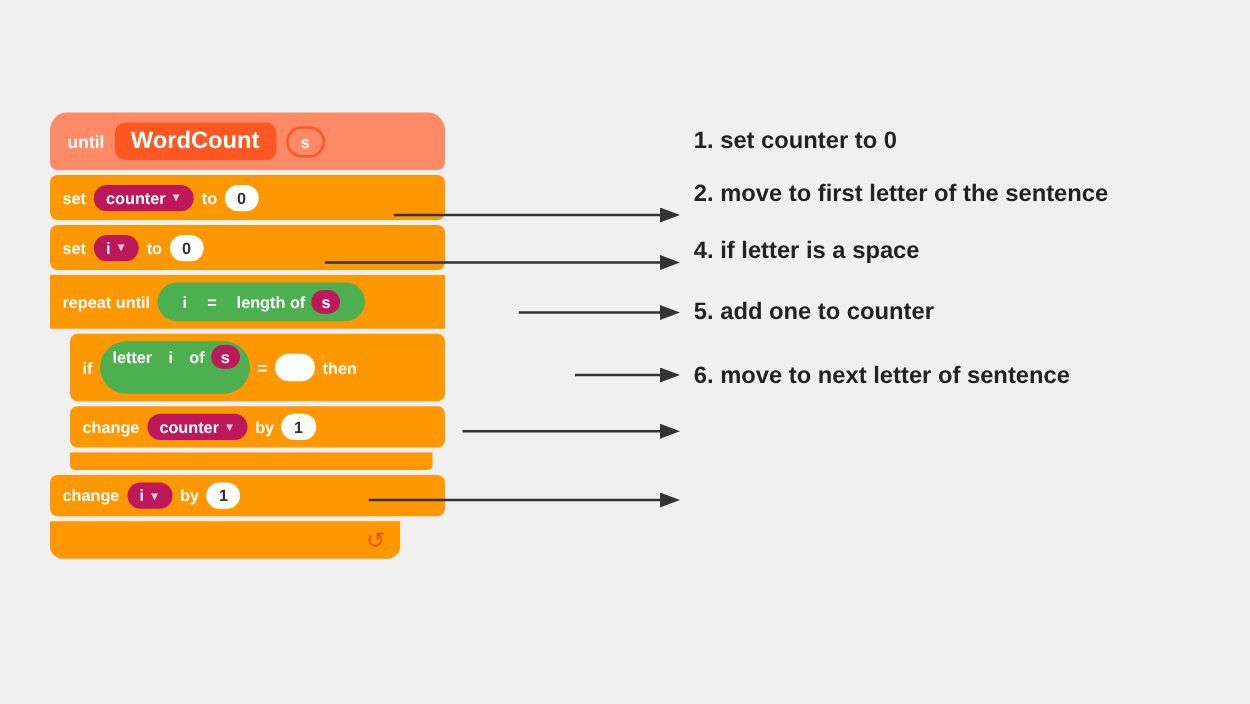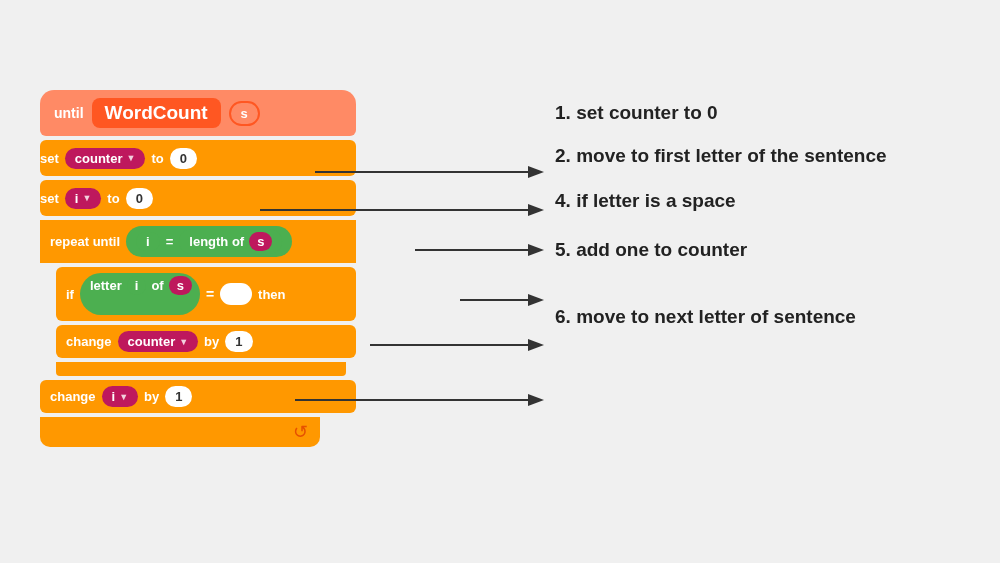--- a/index.html
+++ b/index.html
@@ -29,21 +29,21 @@
       display: flex;
       flex-direction: column;
       gap: 4px;
     }
 
     
     .block {
       display: flex;
       align-items: center;
       border-radius: 6px;
-      padding: 6px 0;
+      padding: 6px 10px;
       gap: 6px;
       font-size: 13px;
       font-weight: 700;
       color: white;
       min-height: 36px;
       position: relative;
     }
 
     .block-orange { background: #FF9800; }
 
@@ -394,21 +394,21 @@
       </span>
     </div>
 
     <div style="height:47px; display:flex; align-items:center;">
       <span class="annotation-text">
         <span style="font-weight:700;">5.</span>
         <span>           add one to counter</span>
       </span>
     </div>
 
-    <div style="height:55px; display:flex; align-items:flex-end;">
+    <div style="height:55px; display:flex; align-items:center;">
       <span class="annotation-text">
         <span style="font-weight:700;">6.</span>
         <span>      move to next letter of sentence</span>
       </span>
     </div>
 
   </div>
 
 </div>
 

